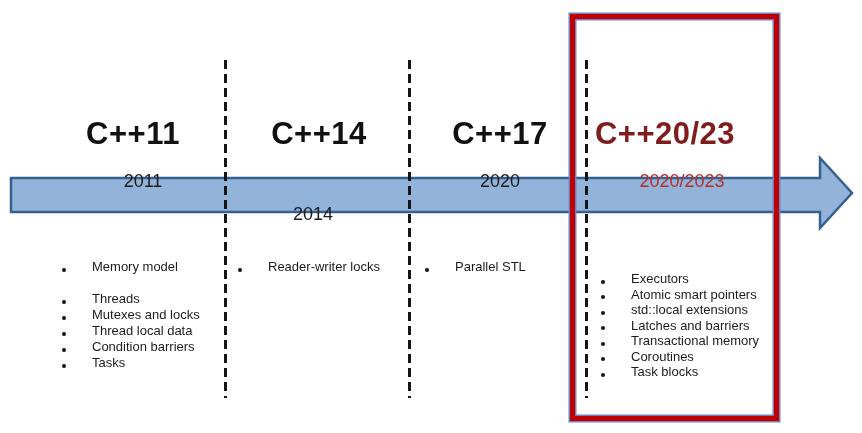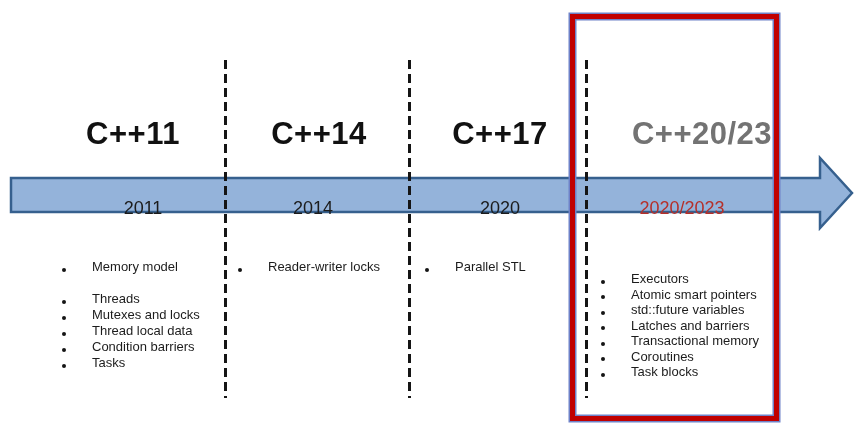--- a/index.html
+++ b/index.html
@@ -35,30 +35,30 @@
   .heading{
     position:absolute;top:116px;
     transform:translateX(-50%);
     font-size:31px;line-height:36px;
     font-weight:800;letter-spacing:0.5px;
     color:#111111;white-space:nowrap;
   }
   .heading.h1{left:133px;}
   .heading.h2{left:319px;}
   .heading.h3{left:500px;}
-  .heading.h4{left:702px;color:#737373;}
+  .heading.h4{left:665px;color:#7f1d1d;}
   
   .year{
-    position:absolute;top:198px;
+    position:absolute;top:171px;
     transform:translateX(-50%);
     font-size:18px;line-height:20px;
     color:#1c1c1c;white-space:nowrap;
   }
   .year.y1{left:143px;}
-  .year.y2{left:313px;}
+  .year.y2{left:313px;margin-top:33px;}
   .year.y3{left:500px;}
   .year.y4{left:682px;color:#b5302a;}
   
   .features{
     position:absolute;margin:0;padding:0;list-style:none;
     font-size:13px;line-height:16px;color:#1c1c1c;white-space:nowrap;
   }
   .features li{display:flex;align-items:center;}
   .features .bullet{
     flex:0 0 auto;width:4px;height:4px;border-radius:50%;
@@ -141,21 +141,21 @@
     <li>
         <span class="bullet"></span>
         <span class="ftext">Executors</span>
       </li>
     <li>
         <span class="bullet"></span>
         <span class="ftext">Atomic smart pointers</span>
       </li>
     <li>
         <span class="bullet"></span>
-        <span class="ftext">std::future variables</span>
+        <span class="ftext">std::local extensions</span>
       </li>
     <li>
         <span class="bullet"></span>
         <span class="ftext">Latches and barriers</span>
       </li>
     <li>
         <span class="bullet"></span>
         <span class="ftext">Transactional memory</span>
       </li>
     <li>

